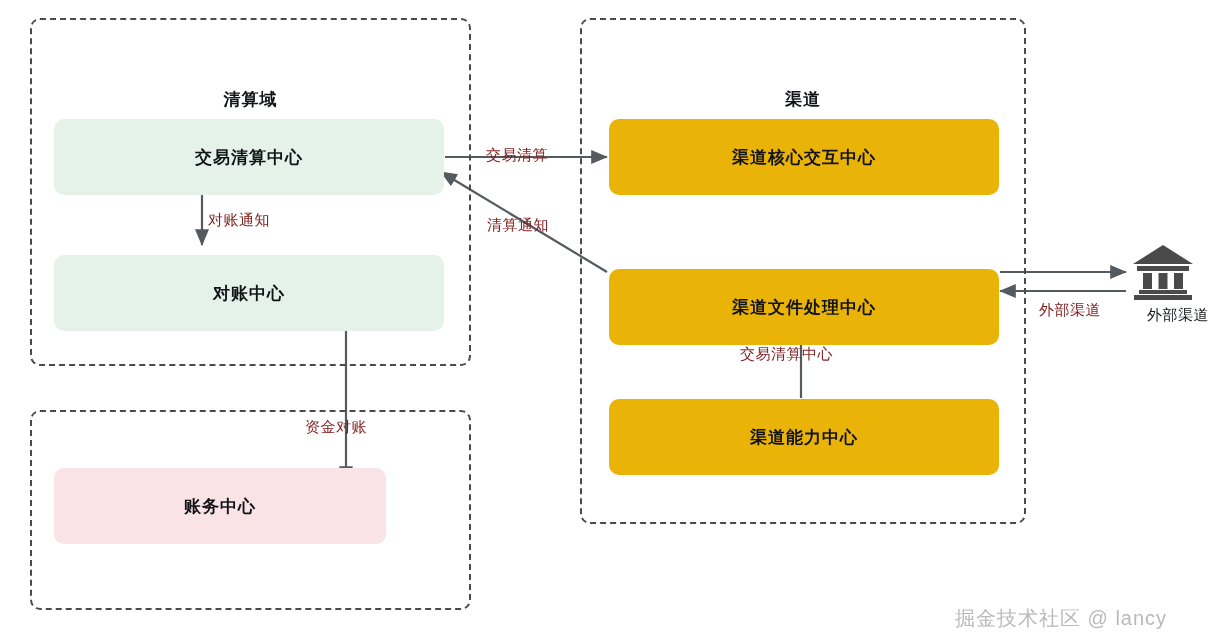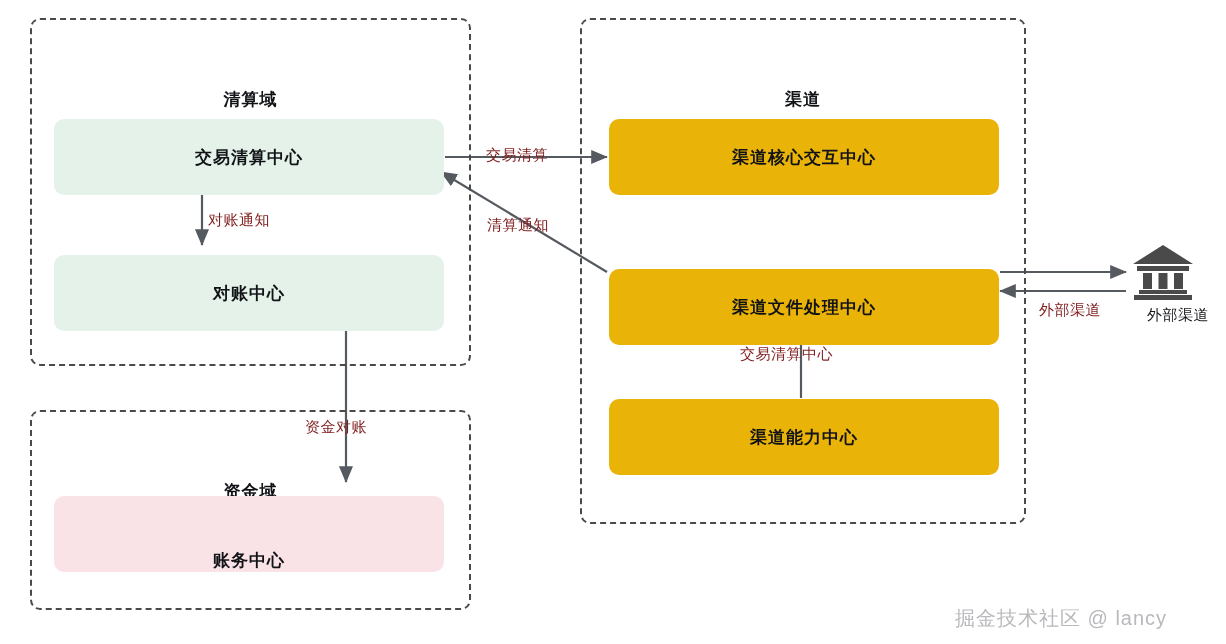--- a/index.html
+++ b/index.html
@@ -147,21 +147,21 @@
   </div>
 
   <div class="box green" style="left:54px; top:255px; width:390px; height:76px;">
     <span class="box-label">对账中心</span>
   </div>
 
   <div class="panel" style="left:30px; top:410px; width:441px; height:200px;">
     <div class="panel-title" style="top:32px;">资金域</div>
   </div>
 
-  <div class="box pink" style="left:54px; top:496px; width:390px; height:76px;align-items:flex-end;">
+  <div class="box pink" style="left:54px; top:468px; width:332px; height:76px;">
     <span class="box-label">账务中心</span>
   </div>
 
   <div class="panel" style="left:580px; top:18px; width:446px; height:506px;">
     <div class="panel-title" style="top:32px;">渠道</div>
   </div>
 
   <div class="box blue" style="left:609px; top:119px; width:390px; height:76px;">
     <span class="box-label">渠道核心交互中心</span>
   </div>

